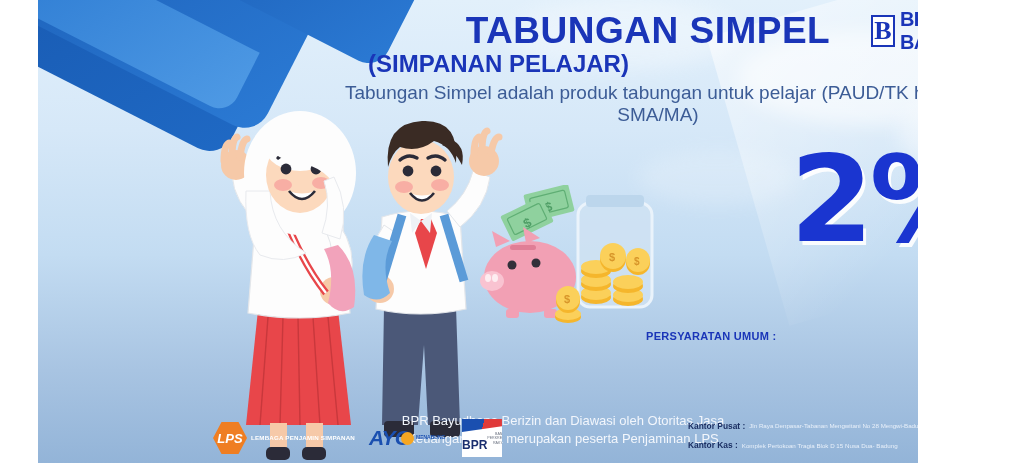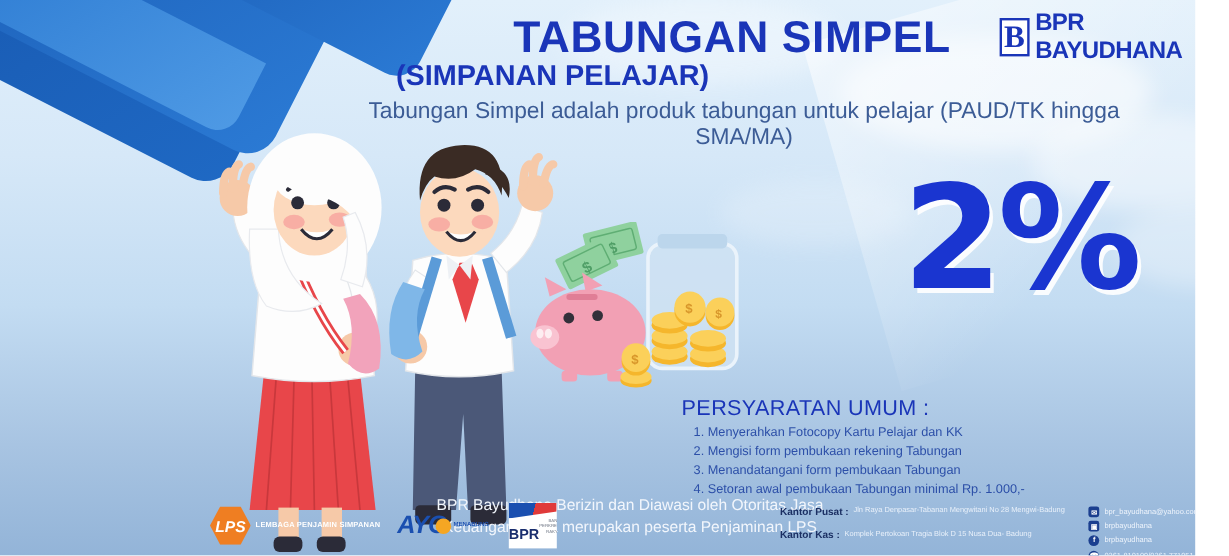--- a/index.html
+++ b/index.html
@@ -3,23 +3,24 @@
 <meta charset="utf-8">
 <style>
   * { box-sizing: border-box; margin: 0; padding: 0; }
   html, body {
     width: 1024px; height: 463px;
     font-family: "Liberation Sans", sans-serif;
     overflow: hidden;
   }
   .poster {
     position: relative;
-    width: 996px; height: 463px;
+    width: 880px; height: 463px;
     background: linear-gradient(180deg,#e2f0fb 0%, #d6e8f8 28%, #c3dcf2 55%, #a8c4e2 80%, #93b4d8 100%);
     overflow: hidden;
+    margin-left: 38px;
   }
 
   
   .cloud {
     position:absolute; border-radius:50%;
     background: rgba(255,255,255,.55);
     filter: blur(9px);
     pointer-events:none;
   }
   .cl1 { left:700px; top:30px; width:260px; height:95px; }
@@ -104,22 +105,22 @@
   }
   .note {
     position:absolute; left:672px; top:264px; width:270px;
     color:#2c4fa8; font-size:10.5px; font-weight:bold; line-height:1.5;
   }
   .note .head { display:block; }
   .note .body { display:block; text-align:center; padding-left:14px; }
 
   
   .req-title {
-    position:absolute; left:568px; top:330px;
-    color:#1a35b8; font-weight:normal; font-size:18px; letter-spacing:.3px;
+    position:absolute; left:608px; top:330px;
+    color:#1a35b8; font-weight:bold; font-size:11px; letter-spacing:.3px;
   }
   .req-list {
     position:absolute; left:578px; top:352px;
     color:#2c4fa8; font-size:10.6px; line-height:1.52;
     list-style:none;
   }
   .req-list li { padding-left:0; }
 
   
   .chars { position:absolute; left:150px; top:95px; width:350px; height:368px; }
@@ -337,26 +338,20 @@
     <ellipse cx="100" cy="132" rx="13" ry="6" fill="#f5b62c"></ellipse>
       <ellipse cx="100" cy="129" rx="13" ry="6" fill="#fbd05a"></ellipse>
     <circle cx="100" cy="116" r="12" fill="#f5b62c"></circle>
       <circle cx="100" cy="113" r="12" fill="#fbd05a"></circle>
     <text x="96" y="118" font-size="11" font-weight="bold" fill="#d8962a">$</text>
   </svg>
 
   <div class="rate-value">2%</div>
 
   <div class="req-title">PERSYARATAN UMUM :</div>
-  <ul class="req-list">
-    <li>1. Menyerahkan Fotocopy Kartu Pelajar dan KK</li>
-    <li>2. Mengisi form pembukaan rekening Tabungan</li>
-    <li>3. Menandatangani form pembukaan Tabungan</li>
-    <li>4. Setoran awal pembukaan Tabungan minimal Rp. 1.000,-</li>
-  </ul>
 
   <div class="center-foot">BPR Bayudhana Berizin dan Diawasi oleh Otoritas Jasa Keuangan, serta merupakan peserta Penjaminan LPS</div>
 
   <div class="logos">
     <div class="lps">
       <div class="lps-hex">LPS</div>
       <div class="lps-txt">LEMBAGA PENJAMIN SIMPANAN</div>
     </div>
     <div class="ayo">
       <span class="ayo-word">AYO</span>

